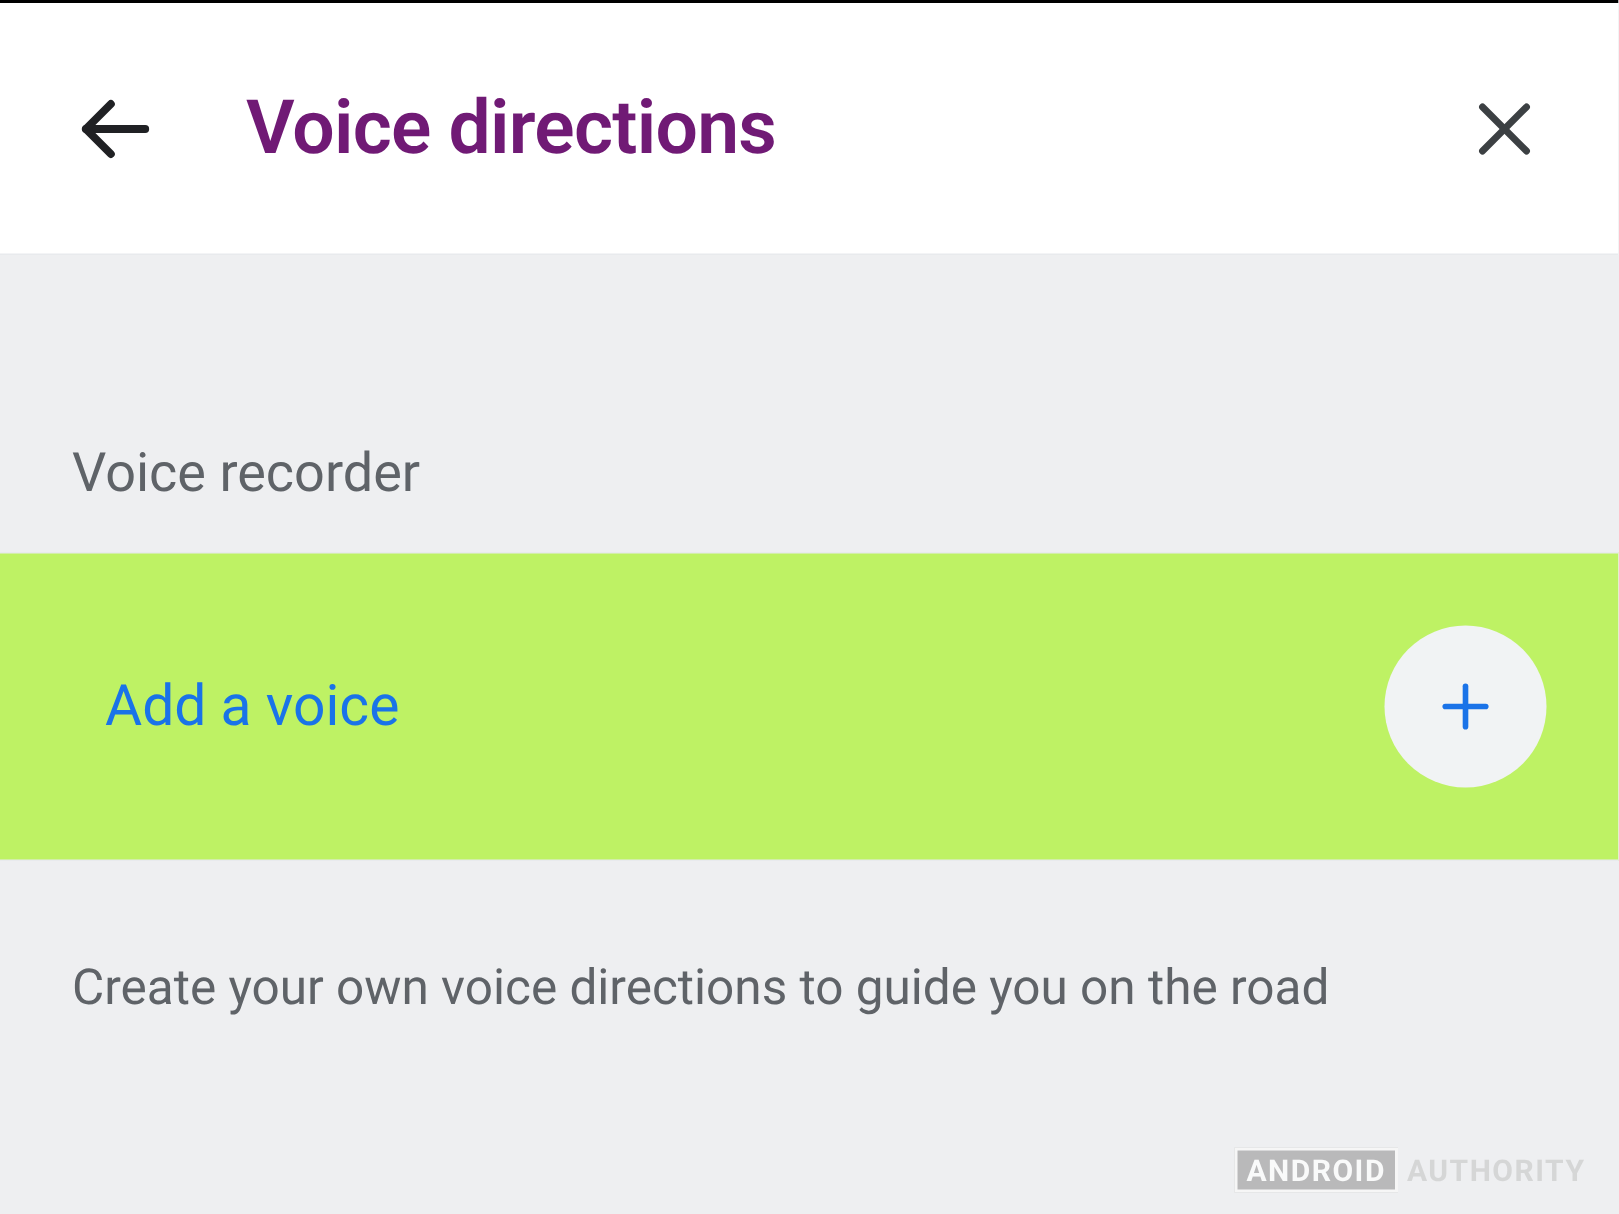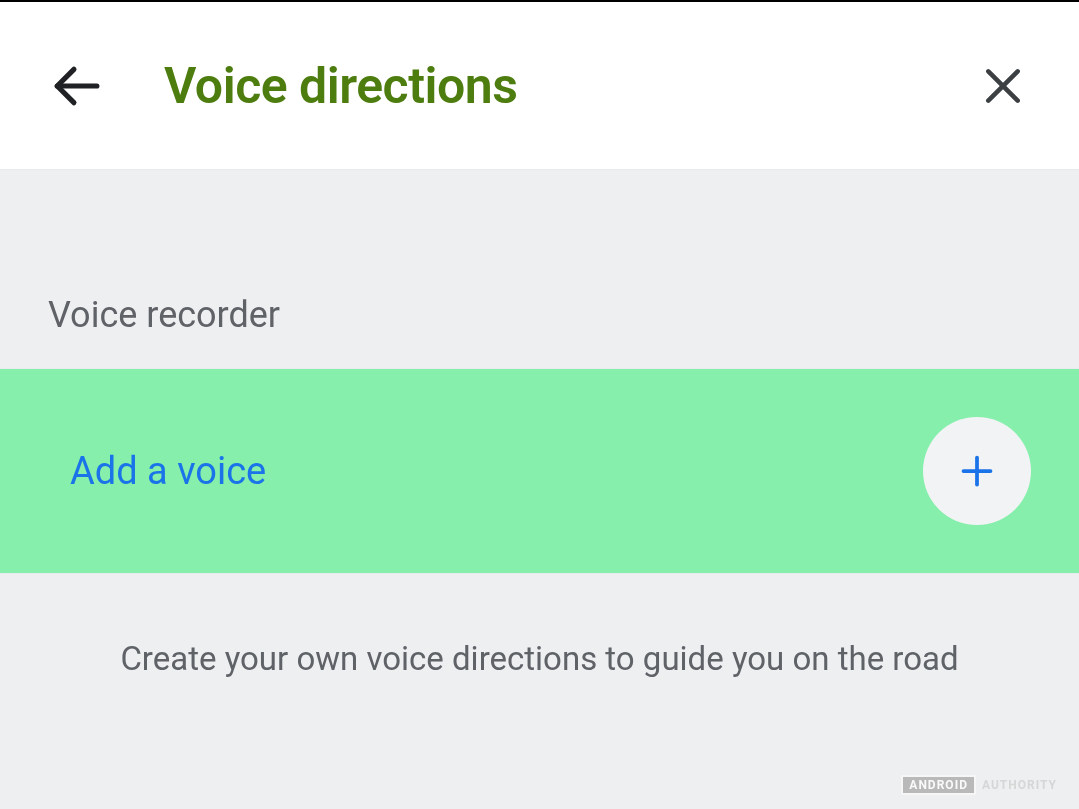--- a/index.html
+++ b/index.html
@@ -37,21 +37,21 @@
       display: flex;
       align-items: center;
       justify-content: center;
       cursor: pointer;
       flex-shrink: 0;
     }
     
     .page-title {
       font-size: 50px;
       font-weight: 600;
-      color: #4d7c0f;
+      color: #701a75;
       margin-left: 60px;
       flex-grow: 1;
       letter-spacing: -0.5px;
     }
     
     .close-button {
       width: 56px;
       height: 56px;
       display: flex;
       align-items: center;
@@ -65,21 +65,21 @@
     }
     
     .section-title {
       font-size: 36px;
       font-weight: 400;
       color: #5f6368;
       margin-top: 24px;
     }
     
     .list-item {
-      background-color: #86efac;
+      background-color: #bef264;
       display: flex;
       align-items: center;
       justify-content: space-between;
       padding: 48px 48px 48px 70px;
       cursor: pointer;
       border-top: 1px solid #e8eaed;
       border-bottom: 1px solid #e8eaed;
     }
     
     .list-item-label {
@@ -100,30 +100,29 @@
     
     .description {
       padding: 62px 48px;
     }
     
     .description-text {
       font-size: 33px;
       font-weight: 400;
       color: #5f6368;
       line-height: 1.4;
-      text-align: center;
     }
     
     .watermark {
       position: absolute;
       bottom: 14px;
       right: 16px;
       display: flex;
       align-items: center;
-      font-size: 12px;
+      font-size: 20px;
       font-weight: 700;
       letter-spacing: 1px;
       opacity: 0.9;
     }
     
     .watermark-left {
       border: 2px solid rgba(255,255,255,0.9);
       padding: 1px 6px;
       color: rgba(255,255,255,0.95);
       background-color: rgba(120,120,120,0.5);

